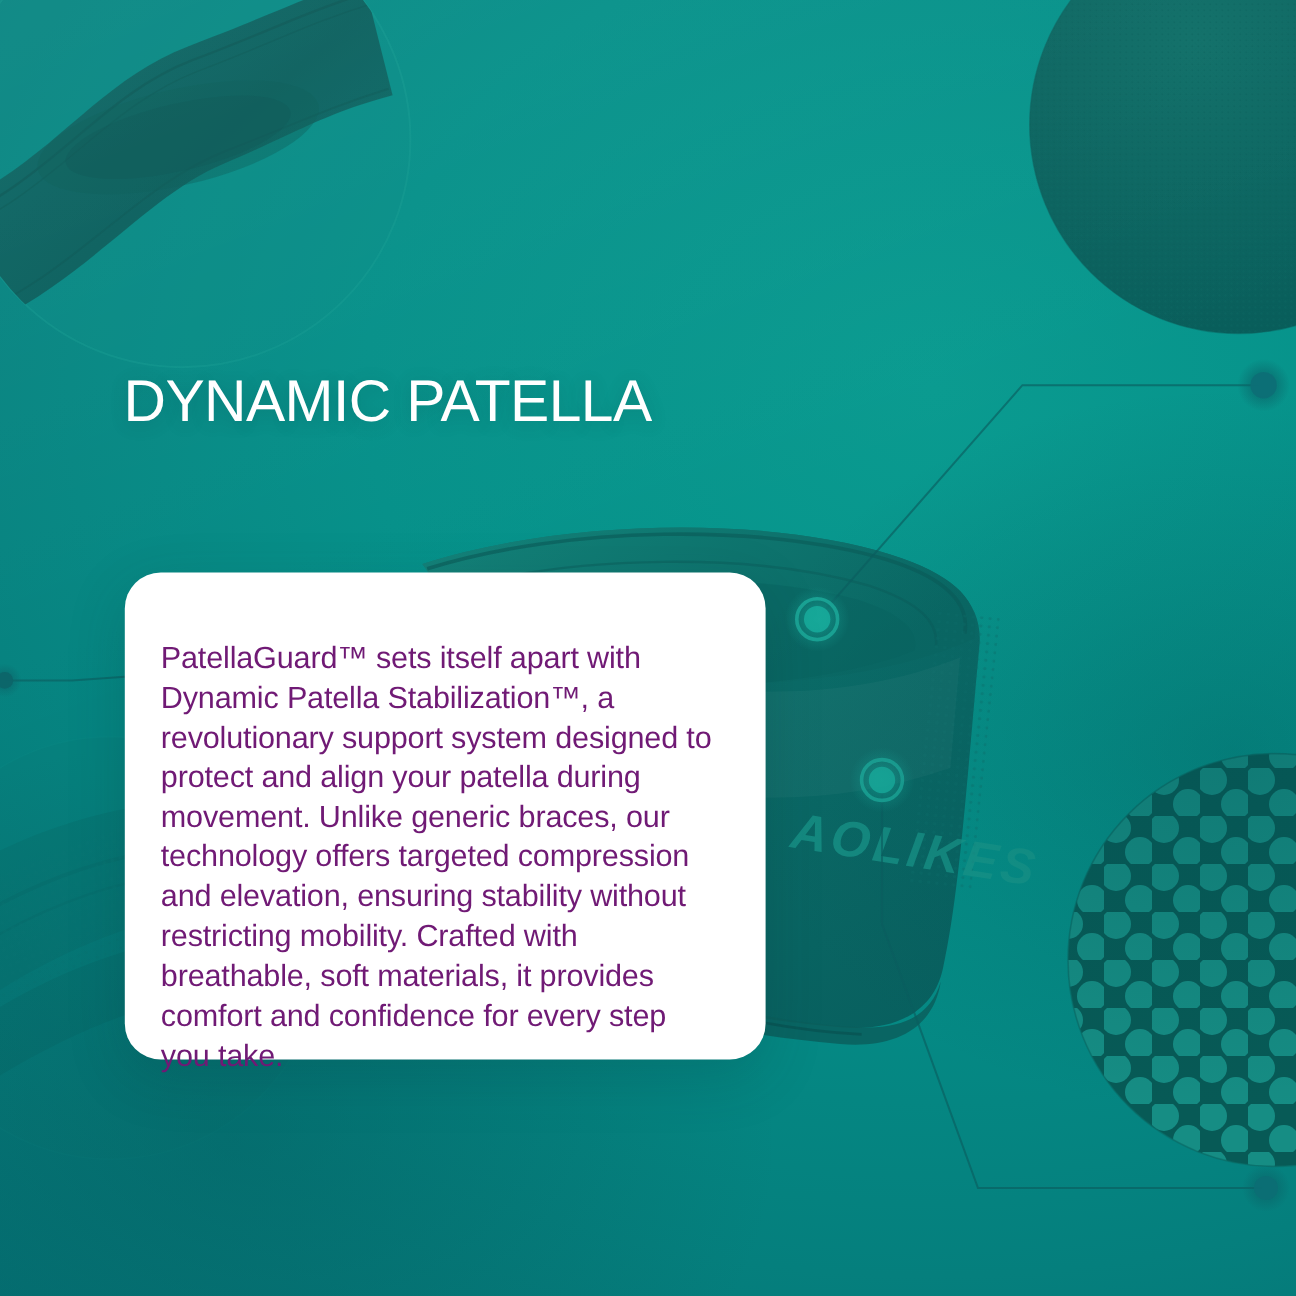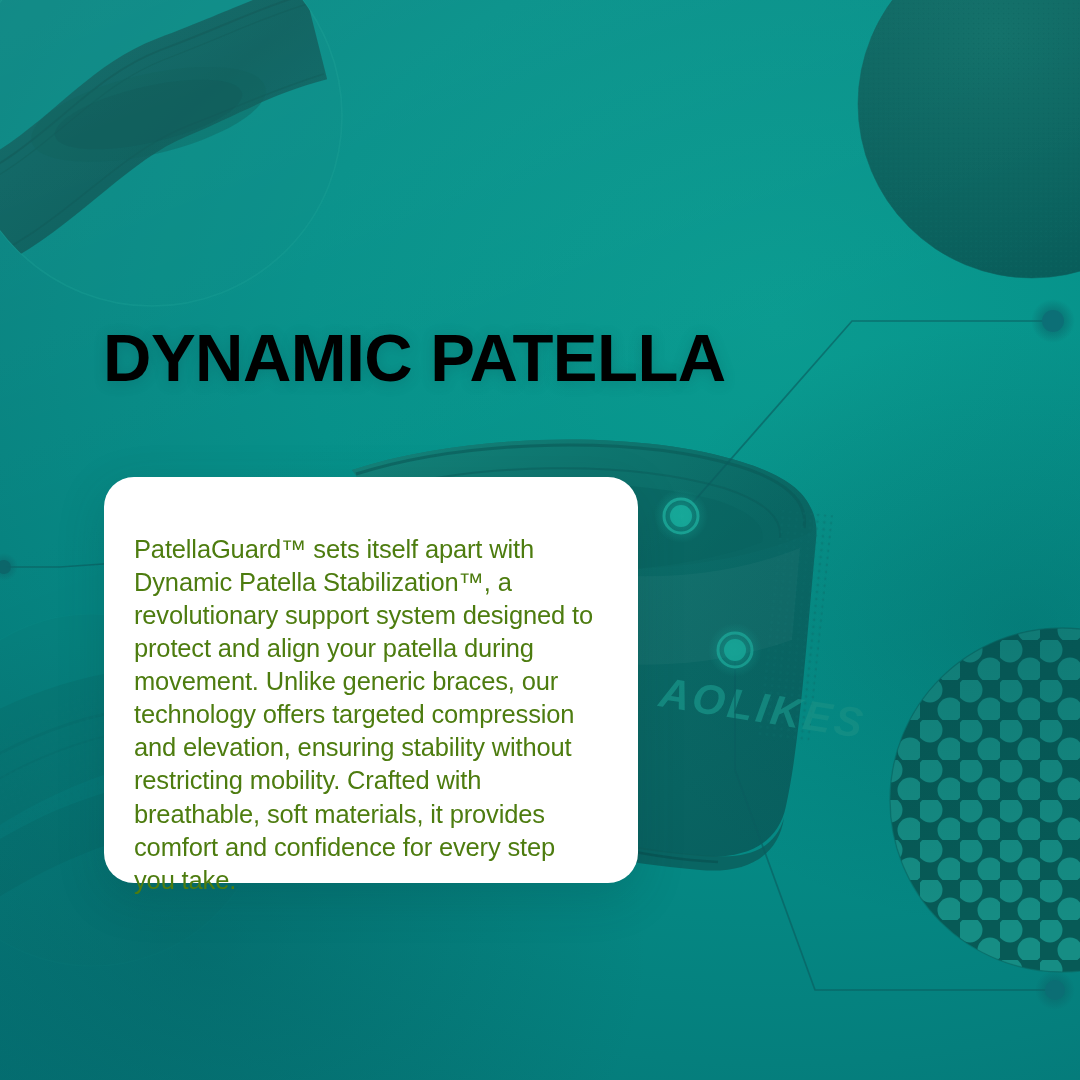--- a/index.html
+++ b/index.html
@@ -35,24 +35,24 @@
   
   .art { position: absolute; inset: 0; }
   .art svg { display: block; width: 1080px; height: 1080px; }
 
   
   .headline {
     position: absolute;
     left: 103px;
     top: 274px;
     width: 680px;
-    color: #000000;
-    font-size: 67px;
+    color: #ffffff;
+    font-size: 49px;
     line-height: 1.16;
-    font-weight: bold;
+    font-weight: normal;
     letter-spacing: -0.5px;
     text-shadow: 0 2px 14px rgba(2,58,62,0.22);
   }
   .headline .l2 { display: block; }
 
   
   .card {
     position: absolute;
     left: 104px;
     top: 477px;
@@ -60,21 +60,21 @@
     height: 406px;
     background: #ffffff;
     border-radius: 30px;
     box-shadow: 0 14px 48px rgba(2,52,56,0.18);
   }
   .card-body {
     position: absolute;
     left: 30px;
     top: 30px;
     right: 40px;
-    color: #4d7c0f;
+    color: #701a75;
     font-size: 25.5px;
     line-height: 1.30;
     letter-spacing: -0.15px;
   }
 </style>
 </head>
 <body>
 
 <div id="stage">
 

